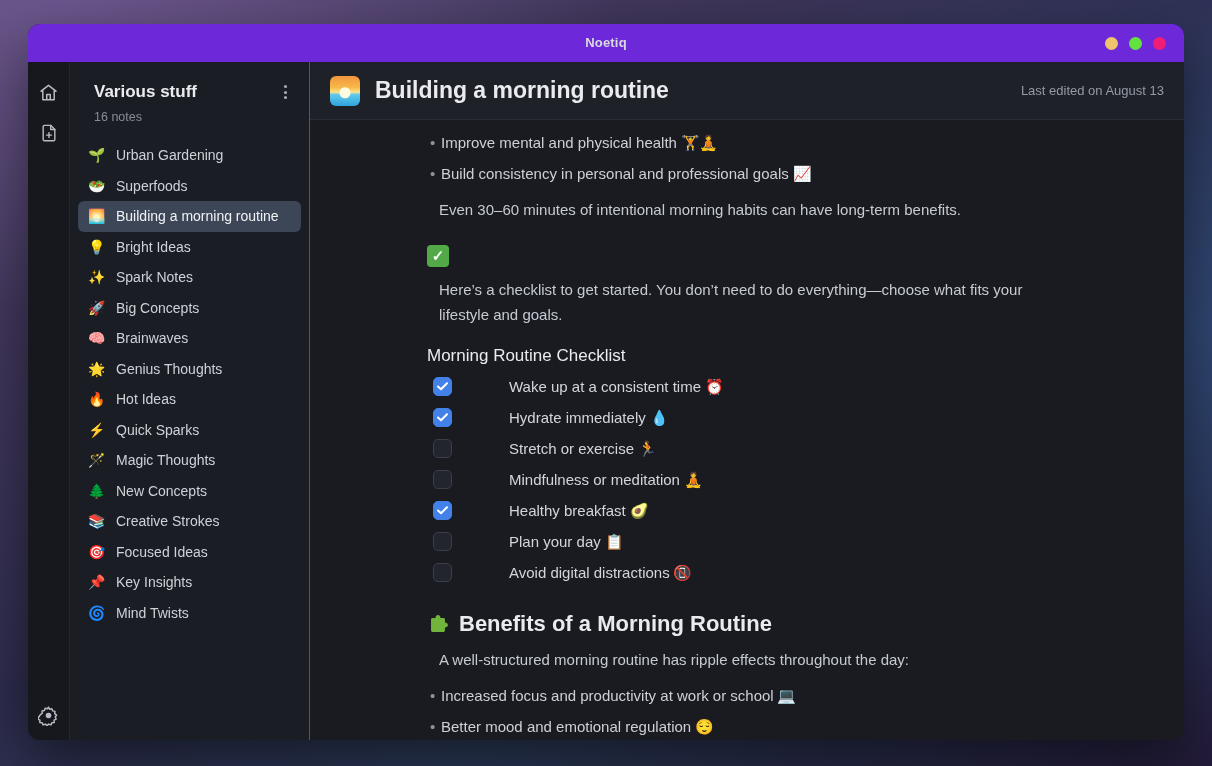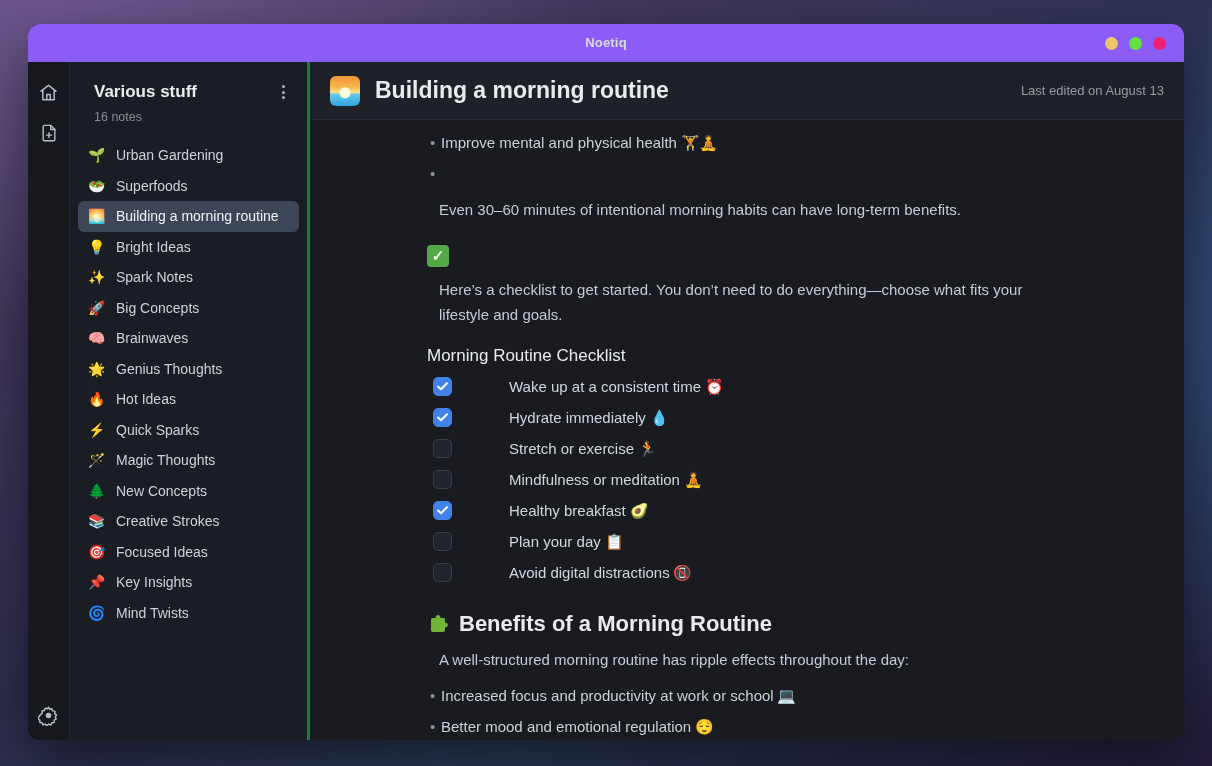--- a/index.html
+++ b/index.html
@@ -11,38 +11,38 @@
       radial-gradient(1100px 640px at 102% 42%, rgba(52,84,140,.55), rgba(0,0,0,0) 65%),
       linear-gradient(150deg,#55486f 0%,#41375c 24%,#2e2d4e 48%,#2b3a58 70%,#241c3b 100%);
   }
   .window {
     position:absolute; left:28px; top:24px; width:1156px; height:716px;
     border-radius:12px; overflow:hidden; background:#191b21;
     box-shadow:0 24px 60px rgba(0,0,0,.5);
     display:flex; flex-direction:column;
   }
   
-  .titlebar { position:relative; height:38px; flex:0 0 38px; background:#8b5cf6; }
+  .titlebar { position:relative; height:38px; flex:0 0 38px; background:#6d28d9; }
   .app-title {
     position:absolute; inset:0; text-align:center; line-height:38px;
     font-size:13px; font-weight:bold; color:#d8dade; letter-spacing:.2px;
   }
   .controls { position:absolute; right:18px; top:0; height:38px; display:flex; align-items:center; gap:11px; }
   .tl { width:13px; height:13px; border-radius:50%; display:inline-block; }
   
   .win-body { flex:1; display:flex; min-height:0; }
   .rail {
     flex:0 0 42px; background:#16181d; border-right:1px solid #24262e;
     display:flex; flex-direction:column; align-items:center; padding:17px 0 12px; gap:15px;
   }
   .rail-btn { width:26px; height:26px; display:flex; align-items:center; justify-content:center; border-radius:6px; cursor:pointer; }
   .rail-btn svg { stroke:#b6bbc5; fill:none; stroke-width:1.7; stroke-linecap:round; stroke-linejoin:round; }
   .rail-spacer { margin-top:auto; }
   
-  .sidebar { flex:0 0 240px; background:#1b1d24; border-right:3px solid #15803d; display:flex; flex-direction:column; }
+  .sidebar { flex:0 0 240px; background:#1b1d24; border-right:1px solid #15803d; display:flex; flex-direction:column; }
   .side-head { display:flex; align-items:center; justify-content:space-between; padding:18px 12px 0 24px; }
   .side-title { font-size:17px; font-weight:bold; color:#e9ebee; }
   .kebab { width:24px; height:24px; border-radius:6px; display:flex; flex-direction:column; align-items:center; justify-content:center; gap:2.5px; cursor:pointer; }
   .kebab i { width:3px; height:3px; border-radius:50%; background:#a8adb7; }
   .notes-count { padding-left:24px; margin-top:6px; font-size:12.5px; color:#878d99; }
   .note-list { margin-top:16px; overflow:hidden; }
   .side-item {
     display:flex; align-items:center; height:30.5px; margin:0 8px; padding:0 9px;
     border-radius:6px; gap:9px; font-size:14px; color:#ced2d8; cursor:pointer; white-space:nowrap;
   }
@@ -208,20 +208,21 @@
       </div>
       <div class="content">
         <div class="column">
             <ul class="bullets">
               <li>
                 <span class="dot">•</span>
                 <span>Improve mental and physical health 🏋️🧘</span>
               </li>
               <li>
                 <span class="dot">•</span>
+                <span>Build consistency in personal and professional goals 📈</span>
               </li>
             </ul>
             <p>Even 30–60 minutes of intentional morning habits can have long-term benefits.</p>
             <div class="h2">
               <span class="check-badge">✓</span>
             </div>
             <p>Here’s a checklist to get started. You don’t need to do everything—choose what fits your lifestyle and goals.</p>
             <div class="h3">Morning Routine Checklist</div>
             <div class="checklist">
               <div class="check-row">

